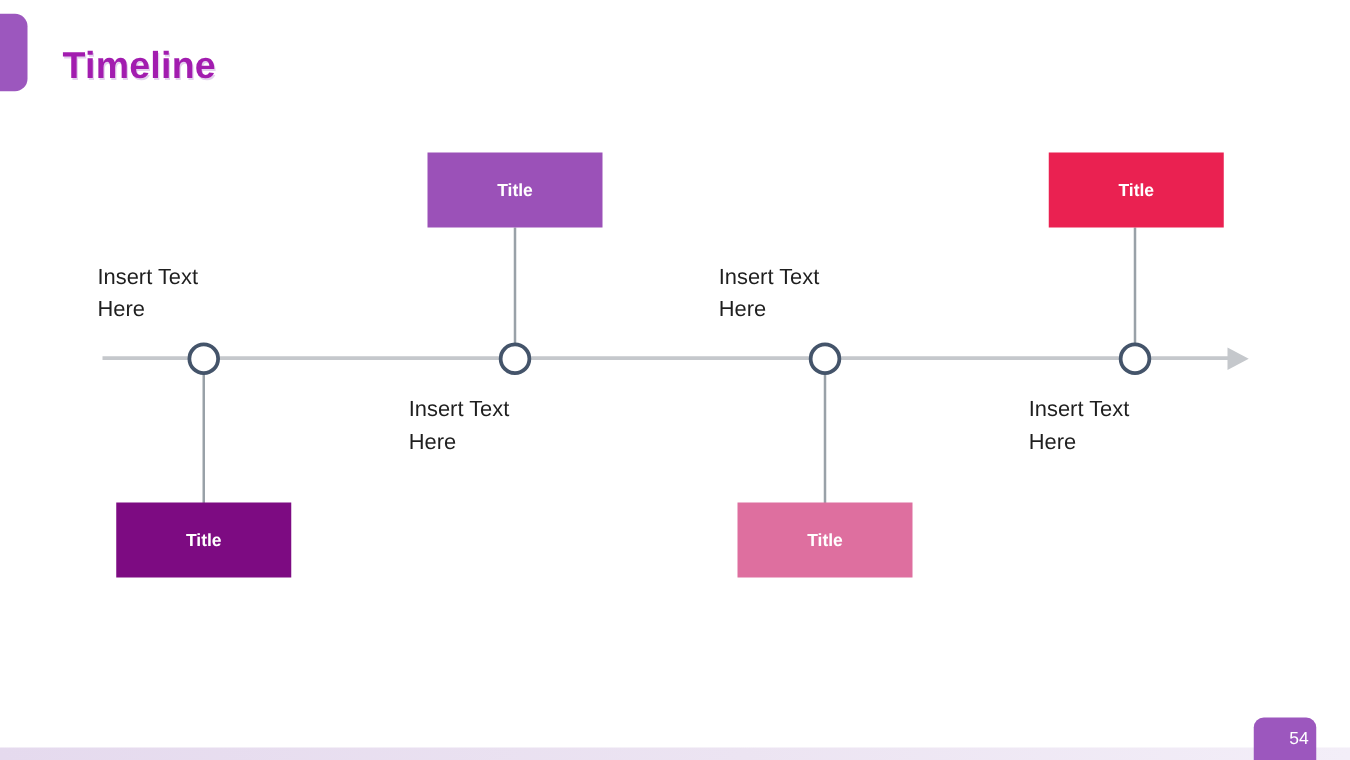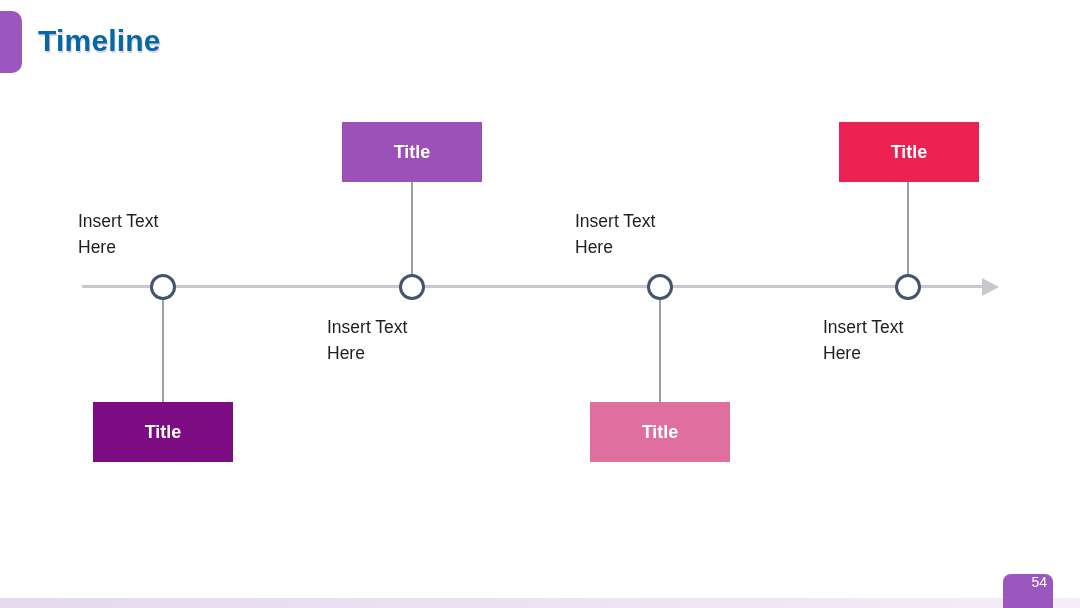--- a/index.html
+++ b/index.html
@@ -80,21 +80,21 @@
   
   .box {
     position: absolute;
     width: 140px;
     height: 60px;
     display: flex;
     align-items: center;
     justify-content: center;
     color: #ffffff;
     font-weight: bold;
-    font-size: 18px;
+    font-size: 14px;
     z-index: 4;
     cursor: pointer;
   }
   .box.below { top: 402px; }
   .box.above { top: 122px; }
   .b1 { left: 93px; } .b2 { left: 342px; } .b3 { left: 590px; } .b4 { left: 839px; }
 
   
   .node-label {
     position: absolute;
@@ -121,34 +121,34 @@
   .page-badge {
     position: absolute;
     left: 1003px;
     top: 574px;
     width: 50px;
     height: 34px;
     border-radius: 8px 8px 0 0;
     color: #ffffff;
     font-size: 14px;
     display: flex;
-    align-items: flex-start;
+    align-items: center;
     justify-content: flex-end;
     padding: 0 6px 3px 0;
     box-sizing: border-box;
     z-index: 6;
   }
 </style>
 </head>
 <body>
 
 <div class="slide">
 
   <div class="accent-bar" style="background-color: rgb(156, 87, 190);"></div>
-  <h1 class="slide-title" style="margin: 0px; color: #0369a1;">Timeline</h1>
+  <h1 class="slide-title" style="margin: 12px; color: #a21caf;">Timeline</h1>
 
   <div class="tl-line"></div>
   <div class="tl-arrow"></div>
 
   <div class="vline down v1"></div>
   <div class="circle c1"></div>
   <div class="node-label above l1">
     <span>Insert Text</span><br>
     <span>Here</span>
   </div>

